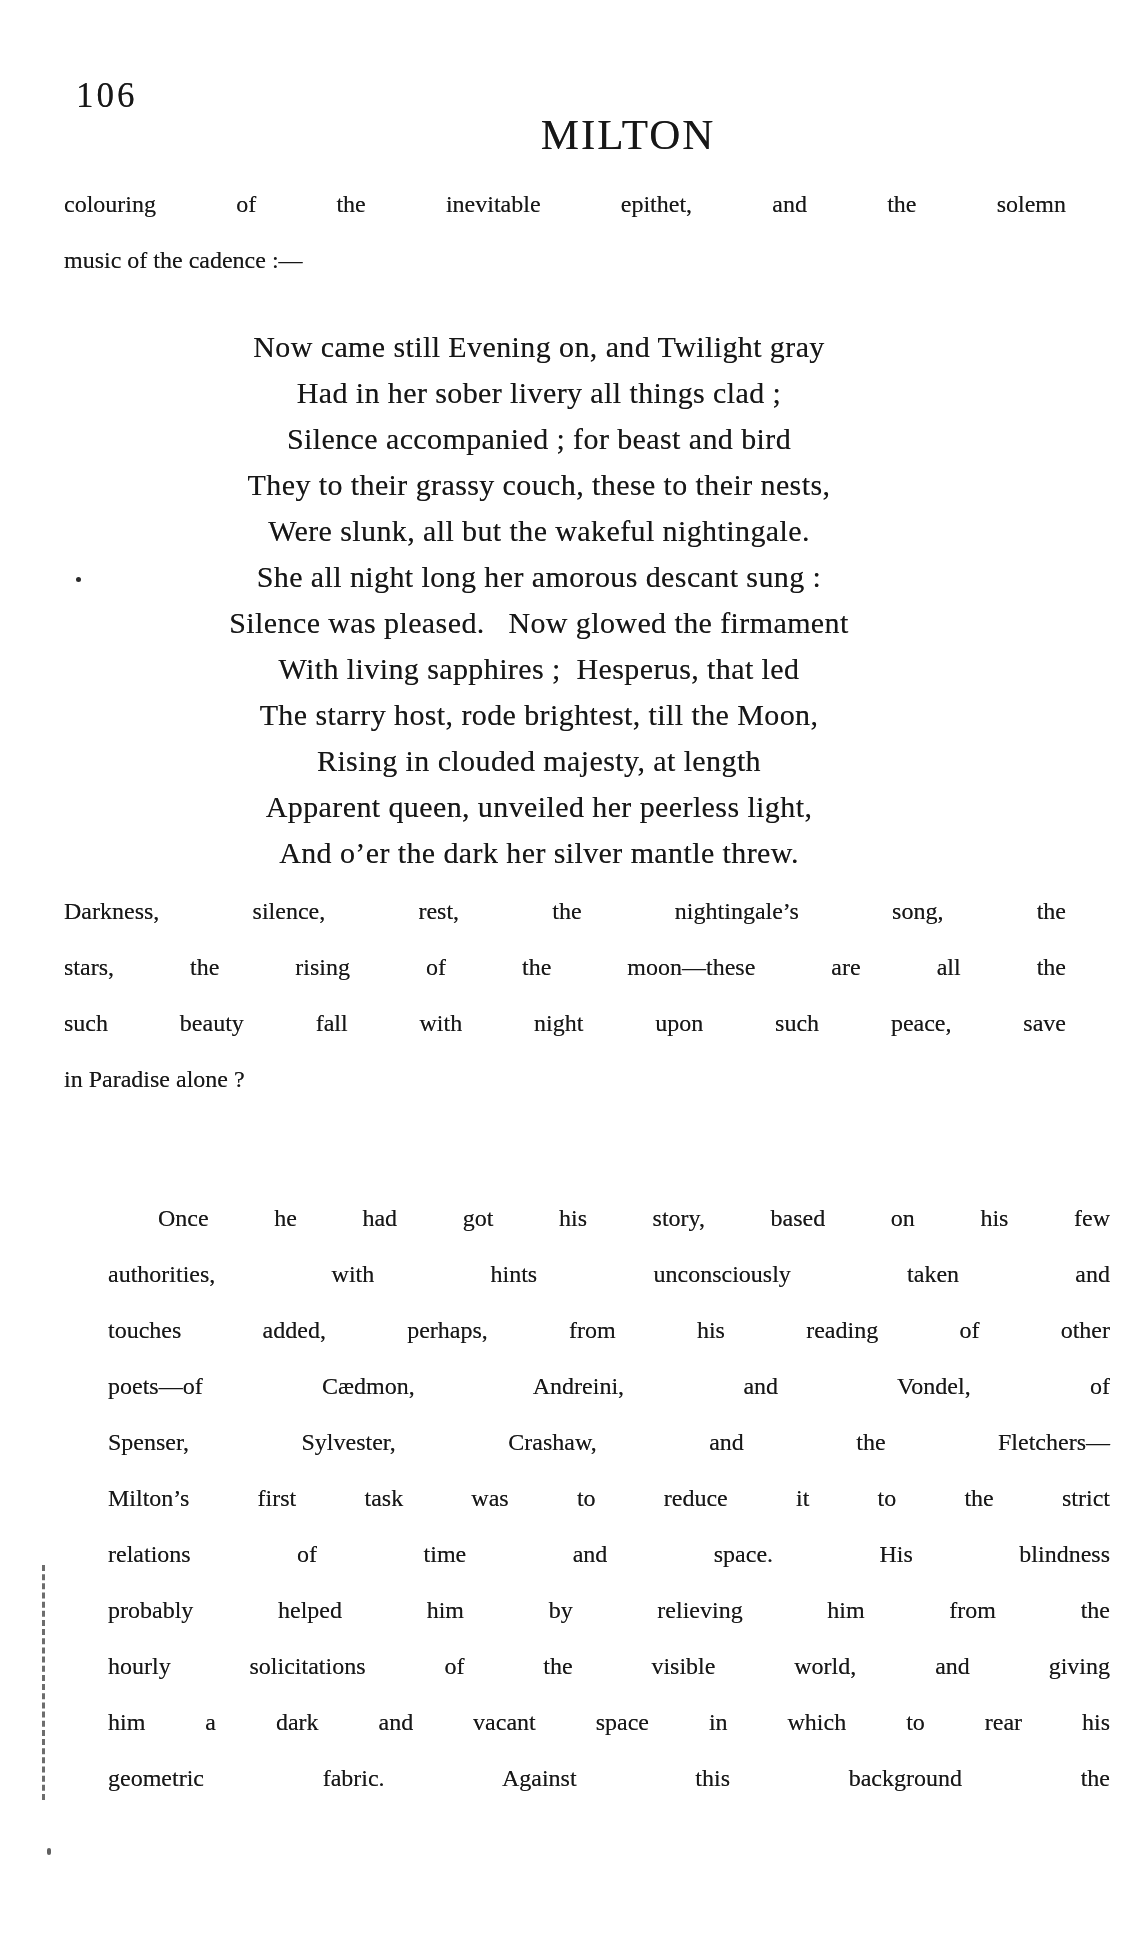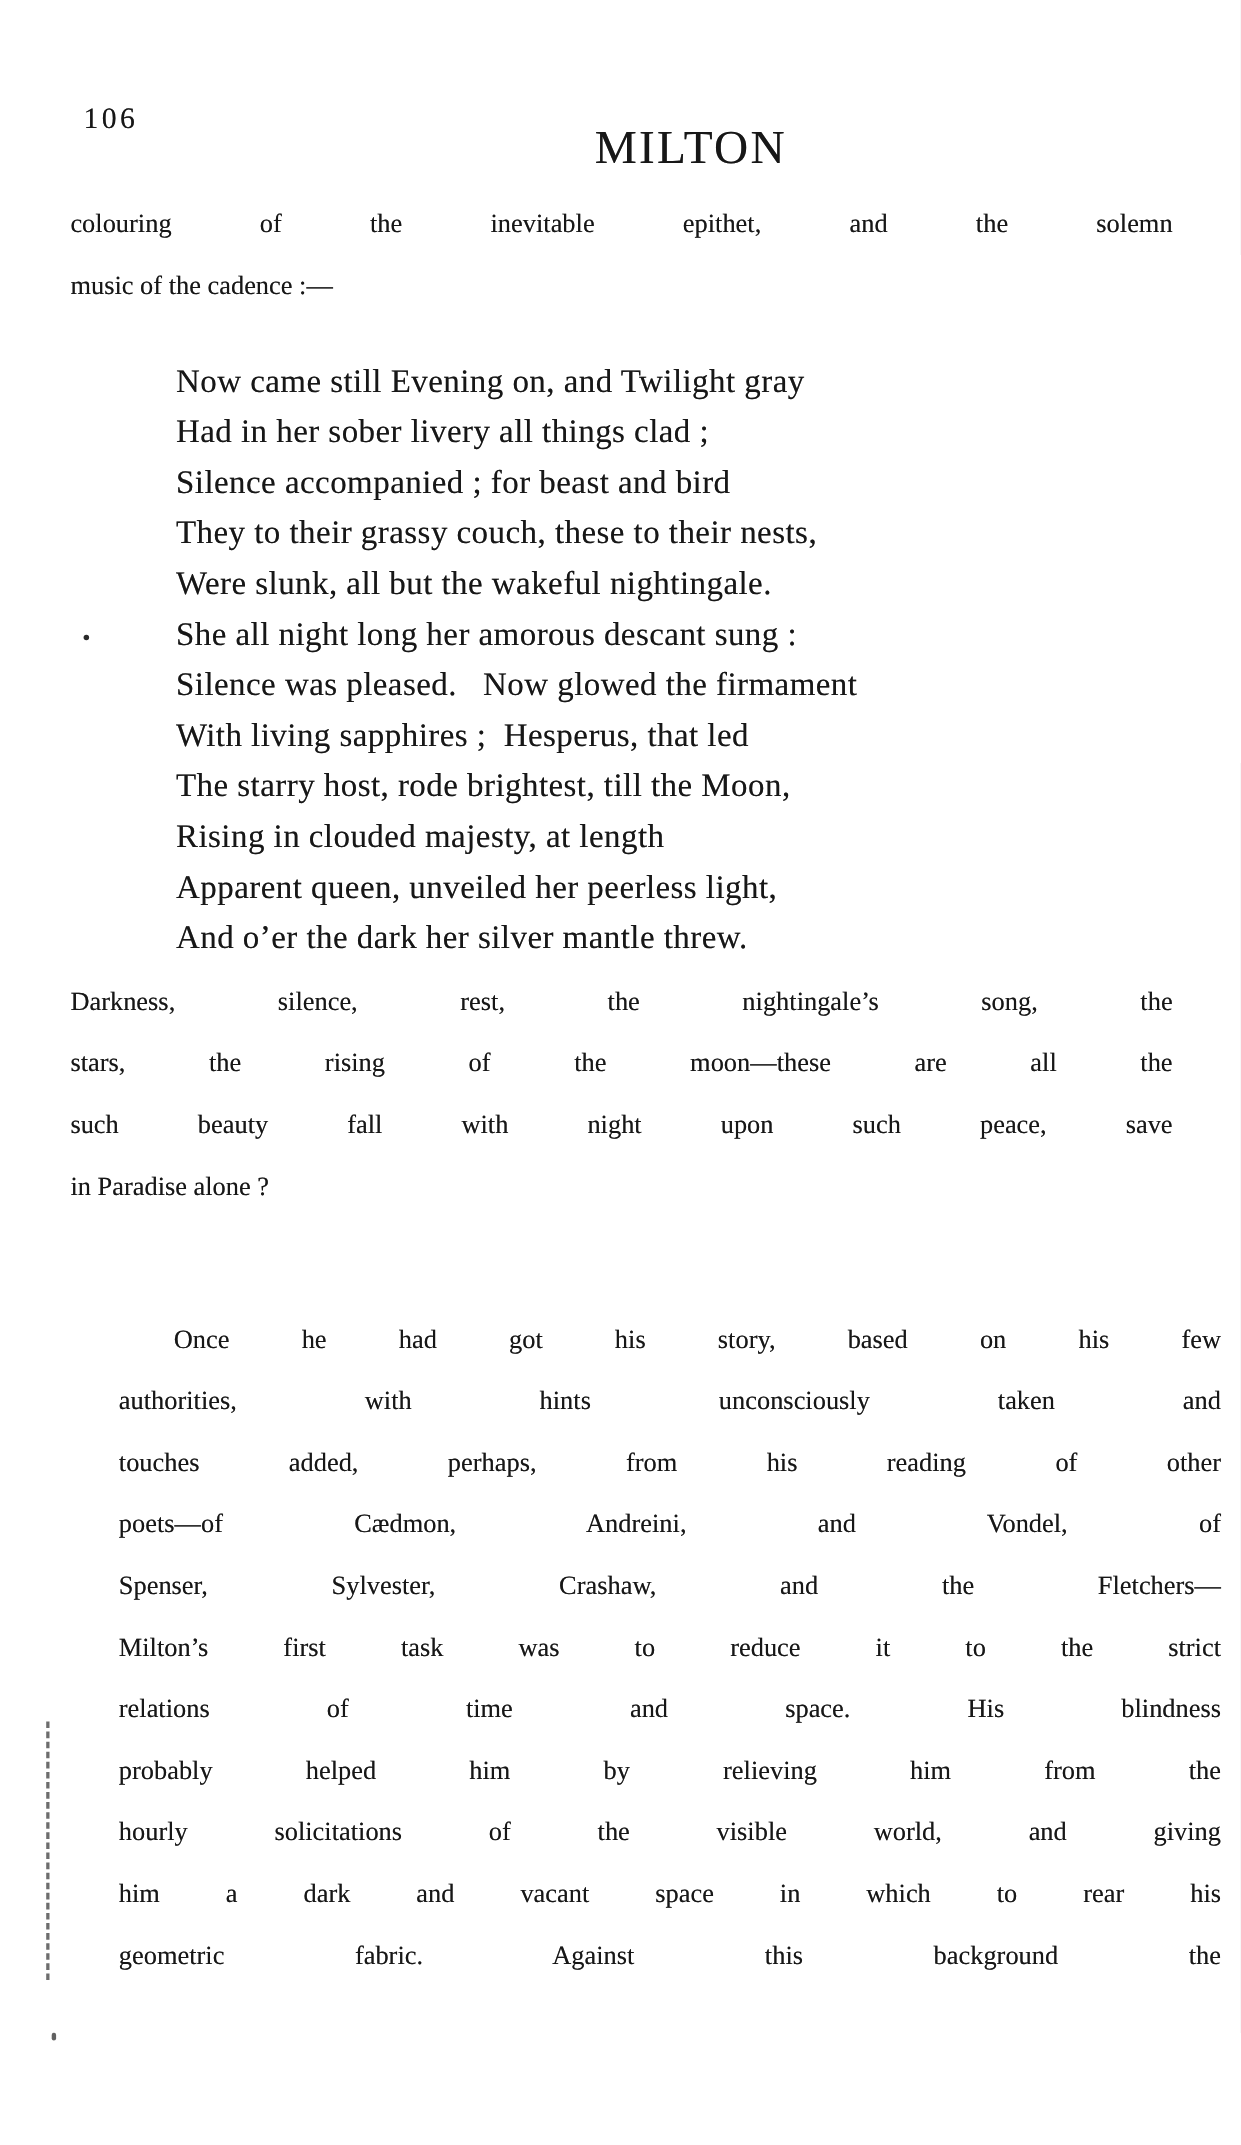--- a/index.html
+++ b/index.html
@@ -16,22 +16,22 @@
   
   .page { text-shadow: 0 0 0.5px rgba(0,0,0,0.55); }
 
   .running-head {
     position: absolute;
     left: 64px; right: 64px; top: 68px;
     height: 52px;
   }
   .pagenum {
     position: absolute;
-    left: 12px; top: 24px;
-    font-size: 27px;
+    left: 12px; top: 8px;
+    font-size: 35px;
     letter-spacing: 3px;
   }
   .running-title {
     position: absolute;
     left: 424px; top: 0;
     width: 280px;
     text-align: center;
     font-size: 43px;
     letter-spacing: 2px;
     margin-top: 42px;
@@ -51,25 +51,26 @@
     text-align-last: justify;
   }
   .para .line.indent { text-indent: 50px; }
 
   .p1 { top: 176px; }
   .p2 { top: 863px; margin-top: 20px; }
   .p3 { top: 1190px; line-height: 56px; margin-left: 44px; }
 
   .poem {
     position: absolute;
-    left: 160px; top: 324px;
+    left: 129px; top: 324px;
     width: 820px;
     font-size: 30px;
     line-height: 46px;
     letter-spacing: 0.4px;
+    text-align: center;
   }
   .poem .line { white-space: pre-wrap; }
 
   .artifact-dot {
     position: absolute;
     left: 76px; top: 577px;
     width: 5px; height: 5px;
     border-radius: 50%;
     background: #2a2a2a;
   }

